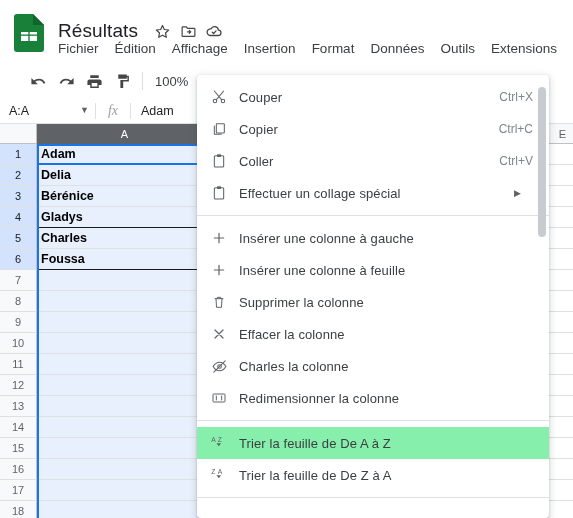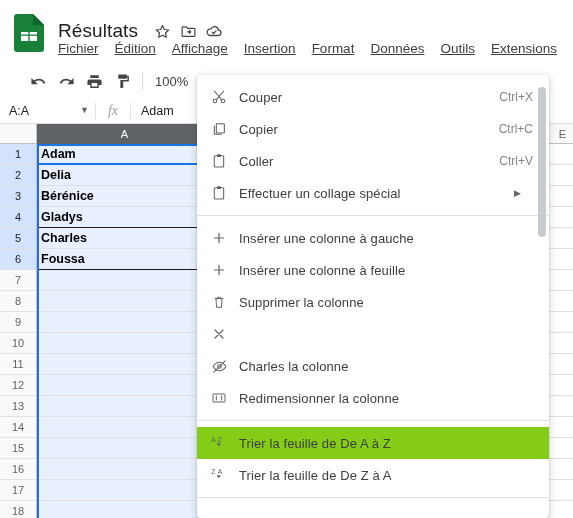--- a/index.html
+++ b/index.html
@@ -22,21 +22,21 @@
   .title-row { position:absolute; left:58px; top:16px; height:30px; display:flex; align-items:center; }
   .doc-title {
     font-size:19px; color:#202124; letter-spacing:0.1px; white-space:nowrap;
   }
   .title-icons { display:flex; align-items:center; gap:2px; margin-left:12px; }
   .ticon { width:24px; height:24px; display:flex; align-items:center; justify-content:center; cursor:pointer; border-radius:50%; }
   .ticon svg { display:block; }
 
   .menubar { position:absolute; left:58px; top:36px; height:24px; display:flex; align-items:center; gap:0px; }
   .menu-item {
-    font-size:13.5px; color:#3c4043; padding:2px 8px; border-radius:4px; cursor:pointer; white-space:nowrap;text-decoration:underline;
+    font-size:13.5px; color:#3c4043; padding:2px 8px; border-radius:4px; cursor:pointer; white-space:nowrap;
   }
   .menu-item:first-child { padding-left:0; }
 
   
   .toolbar {
     position:absolute; left:0; top:64px; width:573px; height:34px;
     background:#fff; display:flex; align-items:center; padding-left:24px; gap:0px;
   }
   .tb-btn { width:28px; height:28px; display:flex; align-items:center; justify-content:center; border-radius:4px; cursor:pointer; }
   .tb-btn svg { display:block; }
@@ -117,21 +117,21 @@
     position:absolute; left:197px; top:75px; width:352px; height:443px;
     background:#fff; border-radius:4px;
     box-shadow:0 2px 6px 2px rgba(60,64,67,.15), 0 1px 2px 0 rgba(60,64,67,.3);
     overflow:hidden; z-index:40;
   }
   .ctx-scroll { position:absolute; inset:0; padding-top:6px; }
   .ctxitem {
     display:flex; align-items:center; height:32px; padding:0 0 0 14px; cursor:pointer;
     position:relative;
   }
-  .ctxitem.hl { background:#84cc16; }
+  .ctxitem.hl { background:#86efac; }
   .ctx-ico { width:28px; min-width:28px; display:flex; align-items:center; justify-content:flex-start; color:#5f6368; }
   .ctx-ico svg { display:block; }
   .ctx-label {
     flex:1; font-size:13px; color:#3c4043; white-space:nowrap; letter-spacing:0.1px;
   }
   .ctx-accel { font-size:12px; color:#80868b; padding-right:16px; white-space:nowrap; }
   .ctx-arrow { font-size:9px; color:#5f6368; padding-right:28px; }
   .ctx-divider { height:1px; background:#e0e0e0; margin:6px 0; }
   .ctx-sb {
     position:absolute; right:3px; top:12px; width:8px; height:150px;
@@ -458,20 +458,21 @@
             </svg>
           </span>
           <span class="ctx-label">Supprimer la colonne</span>
         </div>
         <div class="ctxitem">
           <span class="ctx-ico">
             <svg width="16" height="16" viewBox="0 0 24 24" fill="none" stroke="currentColor" stroke-width="1.8" stroke-linecap="round">
               <path d="M6 6l12 12M18 6L6 18"></path>
             </svg>
           </span>
+          <span class="ctx-label">Effacer la colonne</span>
         </div>
         <div class="ctxitem">
           <span class="ctx-ico">
             <svg width="17" height="17" viewBox="0 0 24 24" fill="none" stroke="currentColor" stroke-width="1.5">
               <path d="M3 12s3.6-6 9-6 9 6 9 6-3.6 6-9 6-9-6-9-6z"></path>
               <circle cx="12" cy="12" r="2.6"></circle>
               <path d="M4 20L20 4" stroke-linecap="round"></path>
             </svg>
           </span>
           <span class="ctx-label">Charles la colonne</span>

